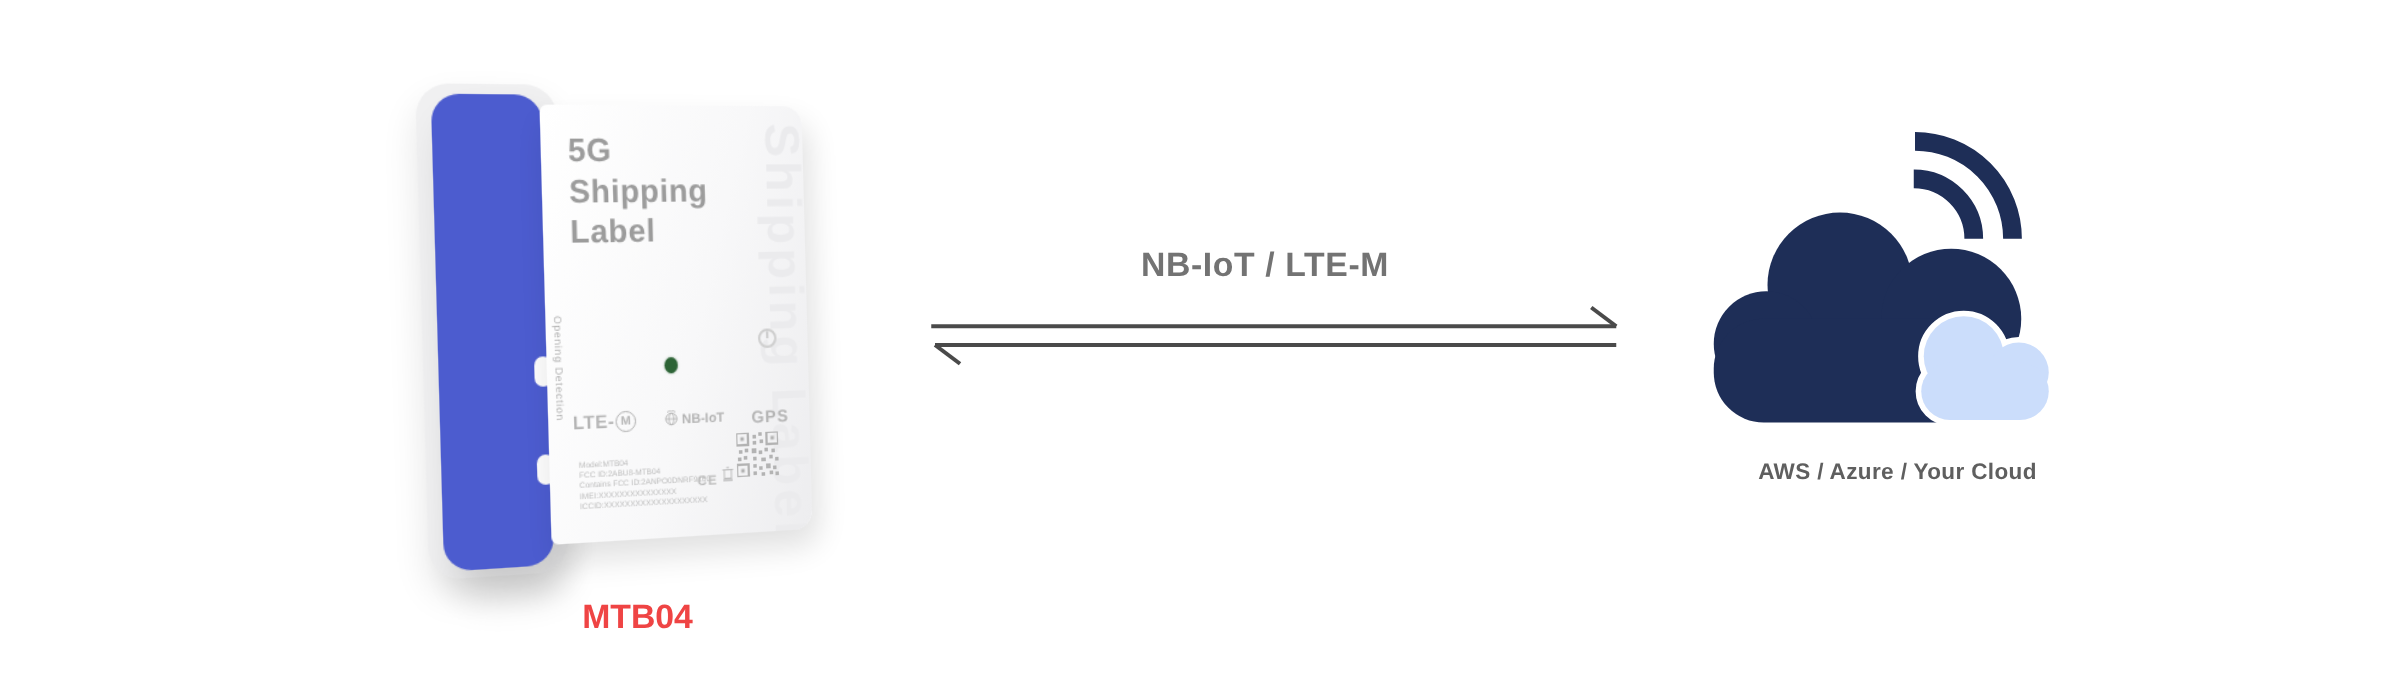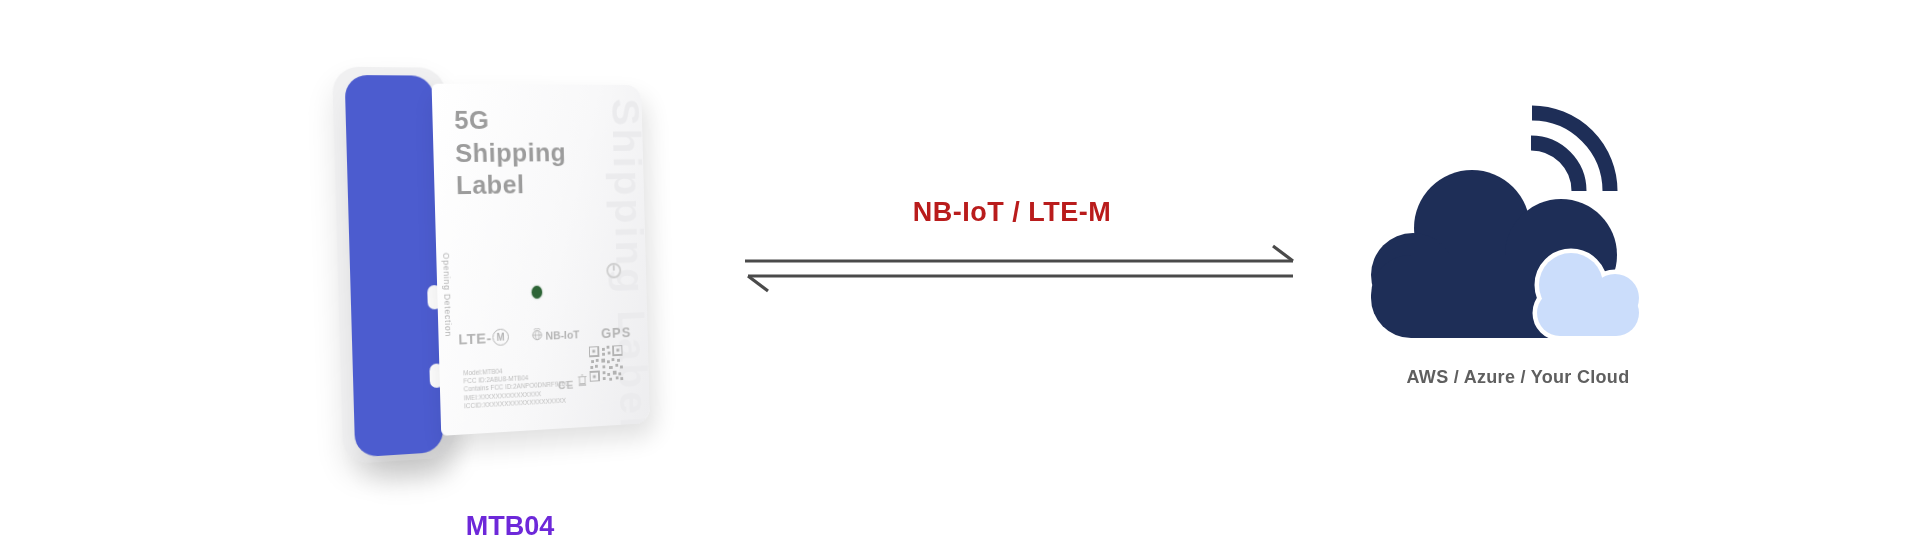--- a/index.html
+++ b/index.html
@@ -34,25 +34,25 @@
   .lte-m-circle{display:inline-block;width:15px;height:15px;margin-left:1px;border:1.6px solid #b5b5b5;
                 border-radius:50%;font-size:10px;line-height:15px;text-align:center;font-weight:bold;}
   .nbiot{display:flex;align-items:center;gap:2px;font-size:11px;font-weight:bold;}
   .gps{font-size:14px;font-weight:bold;letter-spacing:1px;}
   .small-print{position:absolute;left:24px;top:285px;width:112px;font-size:6.5px;line-height:8.2px;
                color:#bdbdbd;white-space:nowrap;}
   .ce-row{position:absolute;left:122px;top:294px;display:flex;align-items:flex-end;gap:4px;color:#bdbdbd;}
   .ce{font-size:11px;font-weight:bold;letter-spacing:1px;}
   .qr{position:absolute;left:156px;top:268px;}
   .device-caption{position:absolute;left:410px;top:478px;width:200px;text-align:center;
-                  font-size:27px;font-weight:600;color:#6d28d9;margin-top:33px;}
+                  font-size:27px;font-weight:600;color:#ef4444;}
 
   
   .conn-label{position:absolute;left:862px;top:197px;width:300px;text-align:center;
-              font-size:27px;font-weight:600;color:#b91c1c;letter-spacing:.5px;}
+              font-size:27px;font-weight:600;color:#737373;letter-spacing:.5px;}
   .conn-arrows{position:absolute;left:740px;top:230px;}
 
   
   .cloud-svg{position:absolute;left:1365px;top:103px;}
   .cloud-caption{position:absolute;left:1330px;top:367px;width:376px;text-align:center;
                  font-size:18px;font-weight:600;color:#5f5f5f;letter-spacing:.3px;}
 </style>
 </head>
 <body>
 

